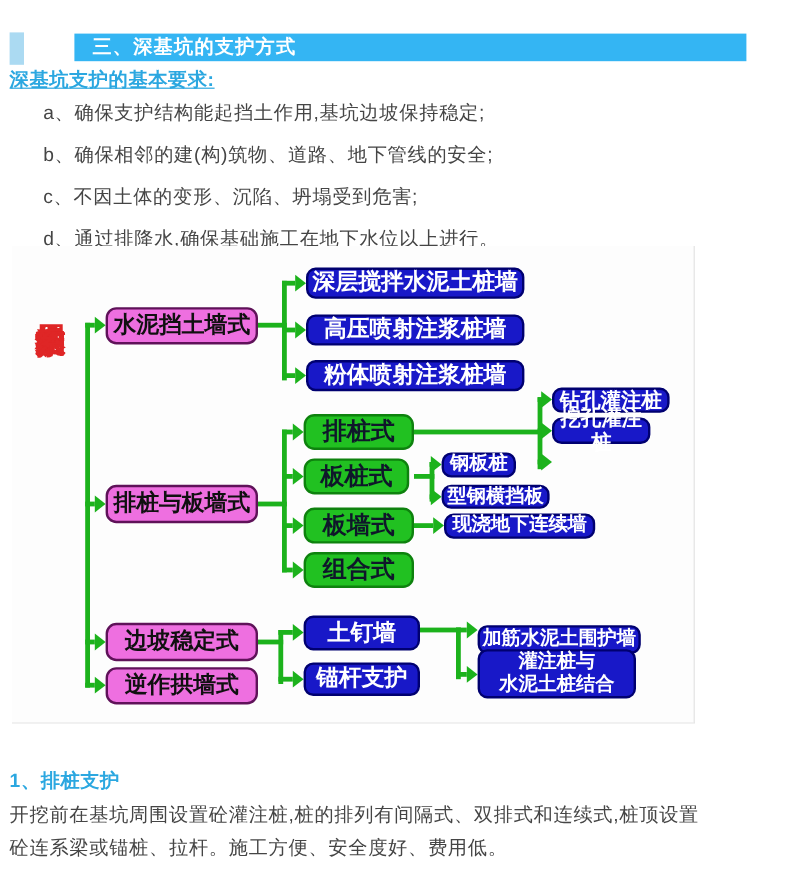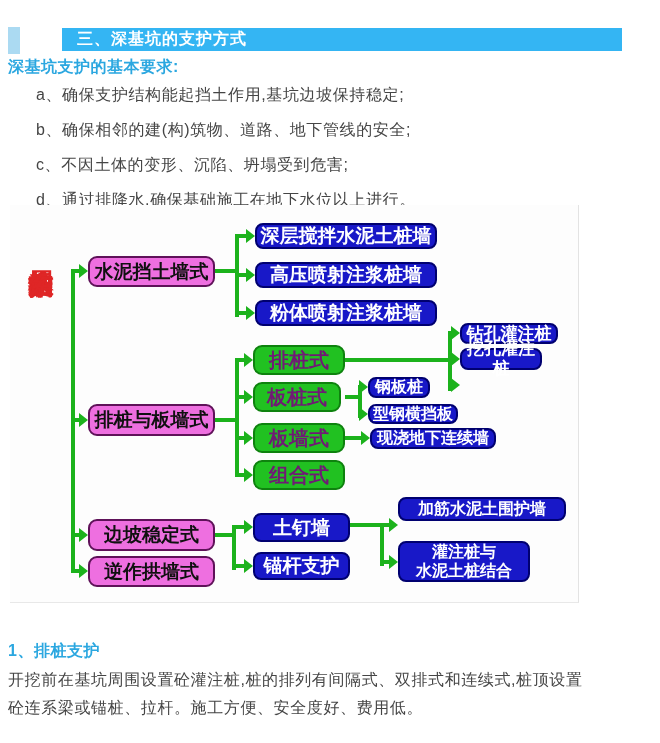--- a/index.html
+++ b/index.html
@@ -16,41 +16,41 @@
   .abs{position:absolute;}
 
   
   .header-accent{left:8px;top:27px;width:12px;height:27px;background:var(--header-accent);}
   .header-bar{left:20px;top:28px;width:560px;height:23px;background:var(--header-bar);
               display:flex;align-items:center;margin-left:42px;}
   .header-bar span{color:#ffffff;font-weight:bold;font-size:16px;letter-spacing:1px;
                    padding-left:15px;white-space:nowrap;}
 
   
-  .intro-heading{left:8px;top:57px;color:var(--heading-blue);font-weight:bold;font-size:16px;letter-spacing:.5px;}
+  .intro-heading{left:8px;top:57px;color:var(--heading-blue);font-weight:bold;font-size:16px;letter-spacing:.5px;text-decoration:underline;}
   .intro-list{left:8px;top:77px;width:600px;}
   .intro-item{line-height:35px;height:35px;font-size:16px;letter-spacing:.6px;color:var(--body-text);white-space:nowrap;margin-left:28px;}
 
   
   .diagram{left:10px;top:205px;width:568px;height:397px;background:var(--diagram-bg);
            border-right:1px solid #e3e3e3;border-bottom:1px solid #e8e8e8;}
   .root-label{left:18px;top:46px;writing-mode:vertical-rl;text-orientation:upright;
               color:var(--root-red);font-size:25px;font-weight:bold;line-height:1.02;letter-spacing:0;}
   .vline{position:absolute;width:4px;background:var(--connector);}
   .hline{position:absolute;height:4px;background:var(--connector);}
   .arrow{position:absolute;height:4px;background:var(--connector);}
   .arrow::after{content:"";position:absolute;right:-9px;top:-5px;width:0;height:0;
                 border-left:9px solid var(--connector);
                 border-top:7px solid transparent;border-bottom:7px solid transparent;}
   .node{position:absolute;display:flex;align-items:center;justify-content:center;
         font-weight:bold;box-sizing:border-box;white-space:pre-line;text-align:center;line-height:1.15;}
   .pink{background:var(--pink-fill);border:2px solid var(--pink-border);border-radius:9px;
         color:#101010;font-size:19px;}
   .green{background:var(--green-fill);border:2px solid var(--green-border);border-radius:9px;
-        color:#701a75;font-size:20px;}
+        color:#0f172a;font-size:20px;}
   .blue{background:var(--blue-fill);border:2px solid var(--blue-border);border-radius:8px;
         color:#ffffff;}
   .f19{font-size:19px;} .f17{font-size:17px;} .f16{font-size:16px;}
 
   
   .sec1-heading{left:8px;top:641px;color:var(--heading-blue);font-weight:bold;font-size:16px;letter-spacing:.5px;}
   .sec1-body{left:8px;top:666px;width:600px;}
   .sec1-line{line-height:28px;height:28px;font-size:16px;letter-spacing:.6px;color:var(--body-text);white-space:nowrap;}
 </style>
 </head>
@@ -128,21 +128,21 @@
     <i class="vline" style="left:222px;top:320px;height:45px"></i>
     <i class="arrow" style="left:222px;top:320px;width:12px"></i>
     <i class="arrow" style="left:222px;top:359px;width:12px"></i>
     <div class="node blue f19" style="left:243px;top:308px;width:97px;height:29px">土钉墙</div>
     <div class="node blue f19" style="left:243px;top:347px;width:97px;height:28px">锚杆支护</div>
 
     <i class="hline" style="left:340px;top:318px;width:34px"></i>
     <i class="vline" style="left:370px;top:318px;height:43px"></i>
     <i class="arrow" style="left:370px;top:318px;width:9px"></i>
     <i class="arrow" style="left:370px;top:355px;width:9px"></i>
-    <div class="node blue f16" style="left:388px;top:292px;width:168px;height:24px">加筋水泥土围护墙</div>
+    <div class="node blue f16" style="left:388px;top:316px;width:136px;height:24px">加筋水泥土围护墙</div>
     <div class="node blue f16" style="left:388px;top:336px;width:132px;height:41px">灌注桩与
 水泥土桩结合</div>
 
   </div>
 
   <div class="abs sec1-heading">1、排桩支护</div>
   <div class="abs sec1-body">
     <div class="sec1-line">开挖前在基坑周围设置砼灌注桩,桩的排列有间隔式、双排式和连续式,桩顶设置</div>
     <div class="sec1-line">砼连系梁或锚桩、拉杆。施工方便、安全度好、费用低。</div>
   </div>

